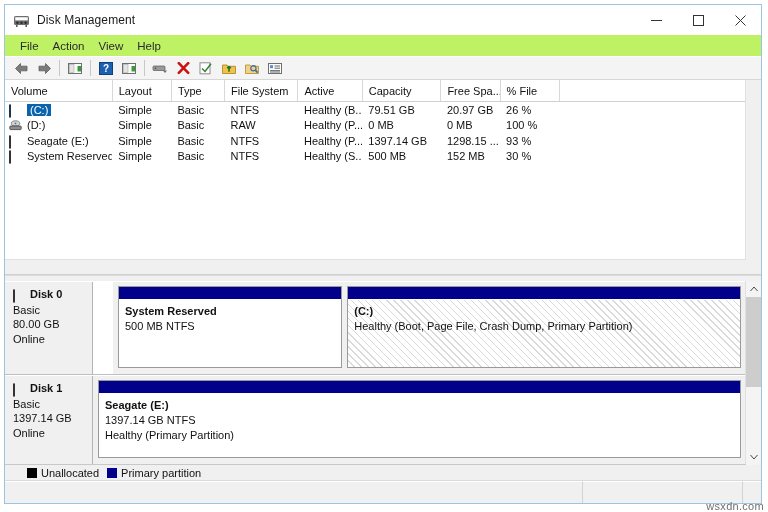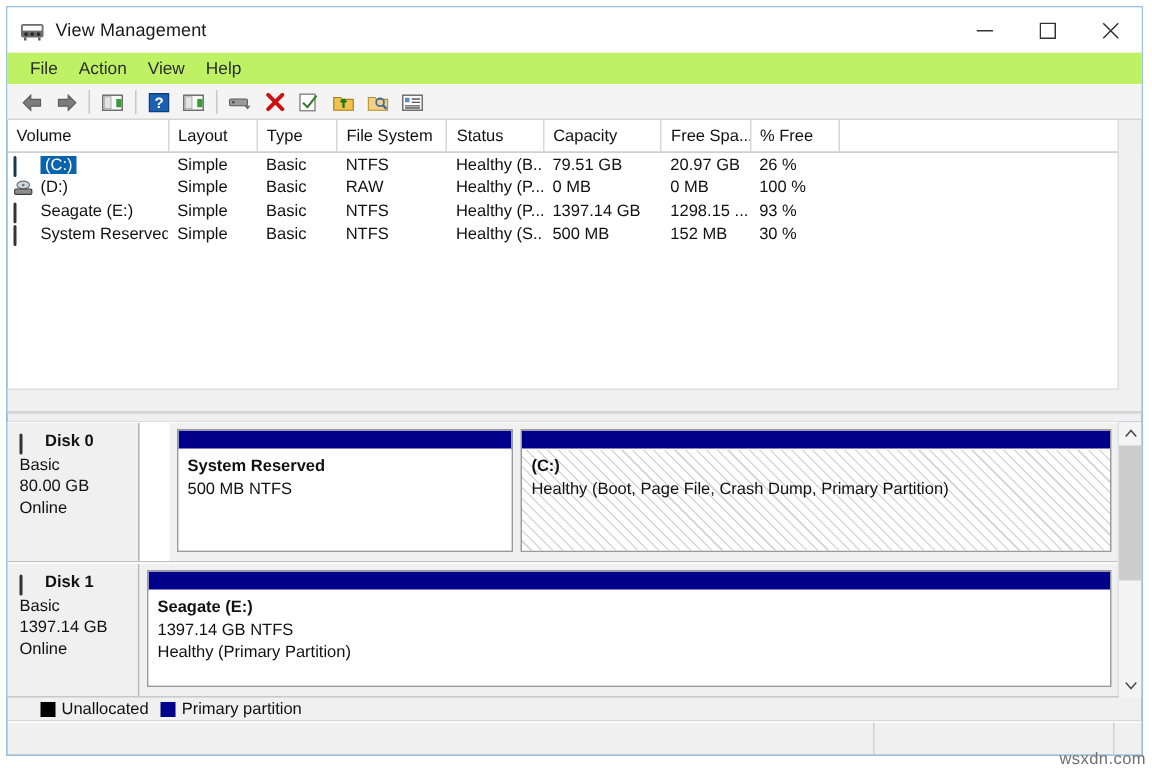--- a/index.html
+++ b/index.html
@@ -365,21 +365,21 @@
           <svg width="17" height="15" viewBox="0 0 17 15">
             <rect x="1" y="3" width="15" height="9" rx="1.5" fill="#6d6d6d"></rect>
             <rect x="2.2" y="4.2" width="12.6" height="3.2" fill="#fbfbfb"></rect>
             <circle cx="4.4" cy="9.8" r="1.25" fill="#2b2b2b"></circle>
             <circle cx="8.5" cy="9.8" r="1.25" fill="#2b2b2b"></circle>
             <circle cx="12.6" cy="9.8" r="1.25" fill="#2b2b2b"></circle>
             <rect x="3" y="12" width="1.6" height="2" fill="#5a5a5a"></rect>
             <rect x="12.4" y="12" width="1.6" height="2" fill="#5a5a5a"></rect>
           </svg>
         </span>
-        <span class="title-text">View Management</span>
+        <span class="title-text">Disk Management</span>
       </div>
       <div class="win-buttons">
         <div class="win-btn">
           <svg width="11" height="11" viewBox="0 0 11 11">
               <rect x="0" y="5" width="11" height="1" fill="#333"></rect>
             </svg>
         </div>
         <div class="win-btn">
           <svg width="11" height="11" viewBox="0 0 11 11">
               <rect x="0.5" y="0.5" width="10" height="10" fill="none" stroke="#333" stroke-width="1"></rect>
@@ -488,24 +488,24 @@
             <col style="width:58px">
             <col style="width:58px">
             <col style="width:197px">
           </colgroup>
           <thead>
             <tr>
               <th>Volume</th>
               <th>Layout</th>
               <th>Type</th>
               <th>File System</th>
-              <th>Status</th>
+              <th>Active</th>
               <th>Capacity</th>
               <th>Free Spa...</th>
-              <th>% Free</th>
+              <th>% File</th>
               <th></th>
             </tr>
           </thead>
           <tbody>
             <tr class="vol-row">
               <td>
                 <span class="vol-name-cell">
                   <span class="drive-glyph"><span class="dg-hdd"></span></span>
                   <span class="vol-label selected">(C:)</span>
                 </span>

